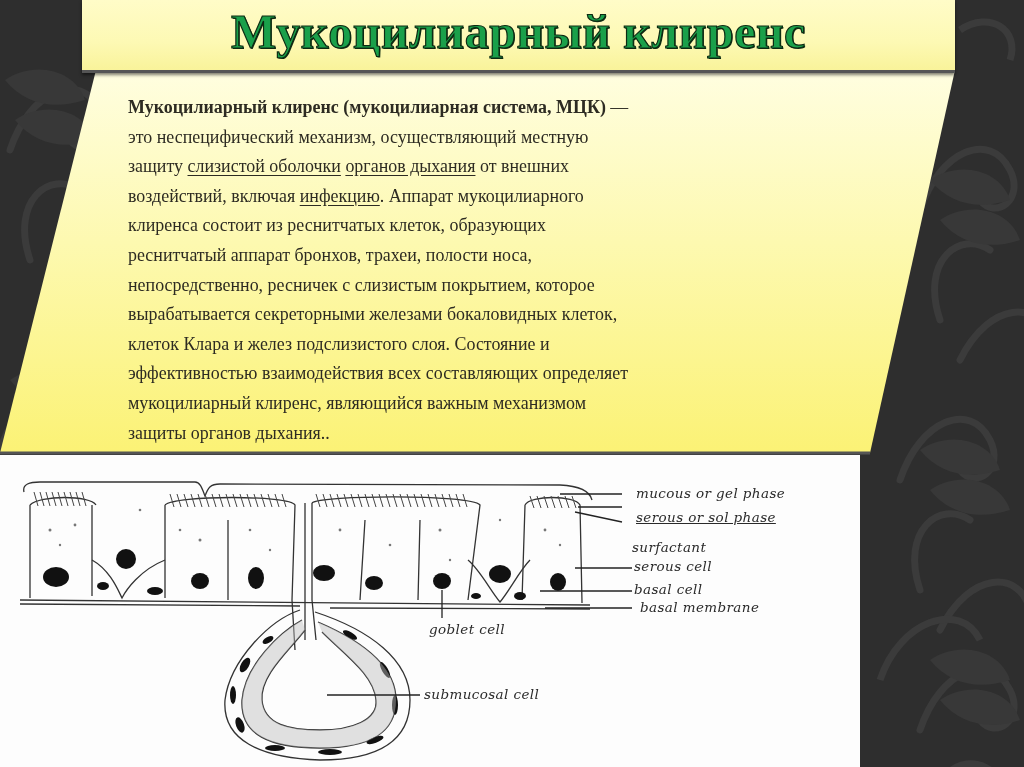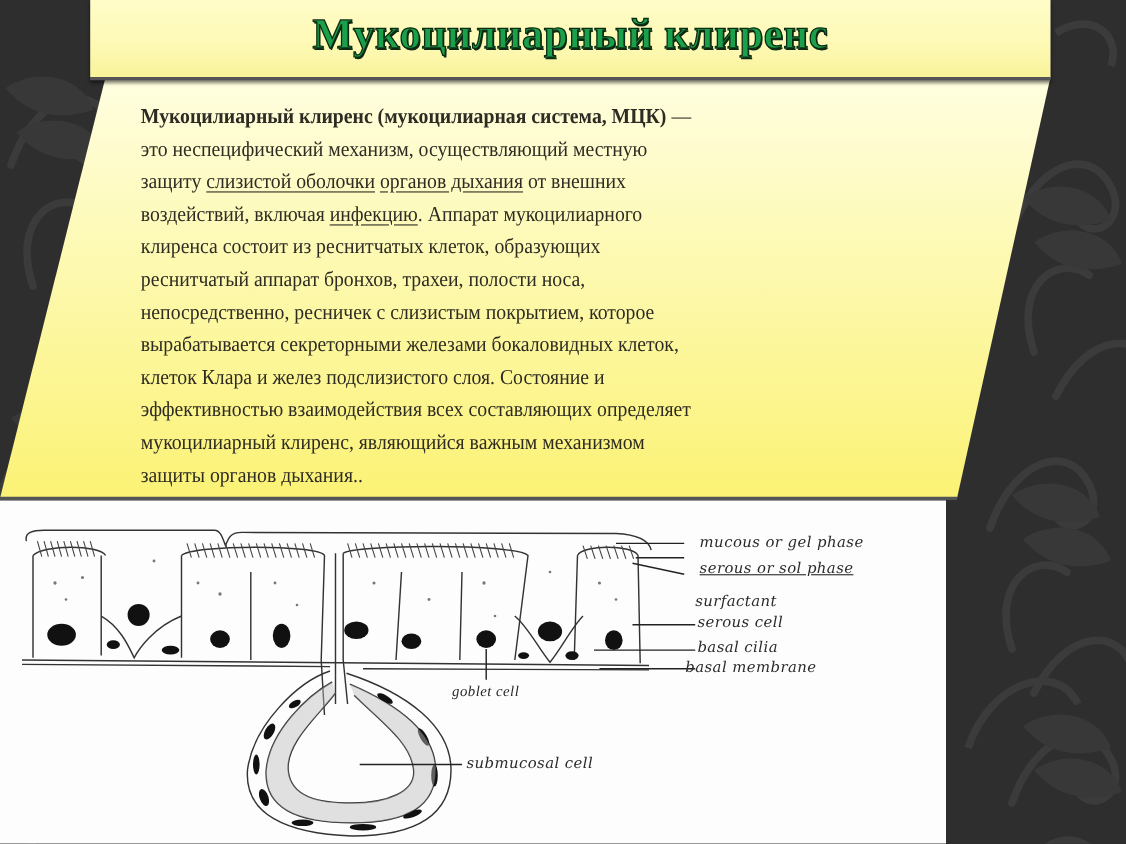--- a/index.html
+++ b/index.html
@@ -14,21 +14,21 @@
     }
     .title-bar {
       position: absolute; left: 82px; top: 0; width: 873px; height: 70px;
       background: linear-gradient(to bottom, #fffcc8 0%, #fdf9b4 60%, #f9f39a 100%);
       border-bottom: 3px solid #555;
       box-shadow: 0 2px 3px rgba(0,0,0,0.5);
       display: flex; align-items: center; justify-content: center;
     }
     .title-text {
       font-family: "Liberation Serif", serif;
-      font-weight: bold; font-size: 39px; color: #1aa04a;
+      font-weight: bold; font-size: 48px; color: #1aa04a;
       letter-spacing: 0.5px;
       -webkit-text-stroke: 1.2px #0d2a12;
       text-shadow: 1px 1px 0 #0d2a12;
       margin-top: -8px;
     }
     .body-text {
       position: absolute; left: 128px; top: 92px; width: 700px;
       font-family: "Liberation Serif", serif;
       font-size: 19.3px; line-height: 29.6px; color: #2d2b22;
       transform: scaleX(0.93); transform-origin: left top;
@@ -199,17 +199,17 @@
       <line x1="545" y1="608" x2="632" y2="608"></line>
       <line x1="442" y1="590" x2="442" y2="618"></line>
       <line x1="327" y1="695" x2="420" y2="695"></line>
     </g>
   </svg>
 
   <span class="label" style="left:636px;top:30px;">mucous or gel phase</span>
   <span class="label" style="left:632px;top:47px;margin-top:37px;">surfactant</span>
   <span class="label" style="left:636px;top:54px;text-decoration:underline;">serous or sol phase</span>
   <span class="label" style="left:634px;top:103px;">serous cell</span>
-  <span class="label" style="left:634px;top:126px;">basal cilia</span>
-  <span class="label" style="left:623px;top:144px;">basal membrane</span>
-  <span class="label" style="left:411px;top:166px;font-family:Liberation Serif, serif;">goblet cell</span>
+  <span class="label" style="left:634px;top:126px;">basal cell</span>
+  <span class="label" style="left:640px;top:144px;">basal membrane</span>
+  <span class="label" style="left:429px;top:166px;">goblet cell</span>
   <span class="label" style="left:424px;top:231px;">submucosal cell</span>
 </div>
 
 </body></html>

